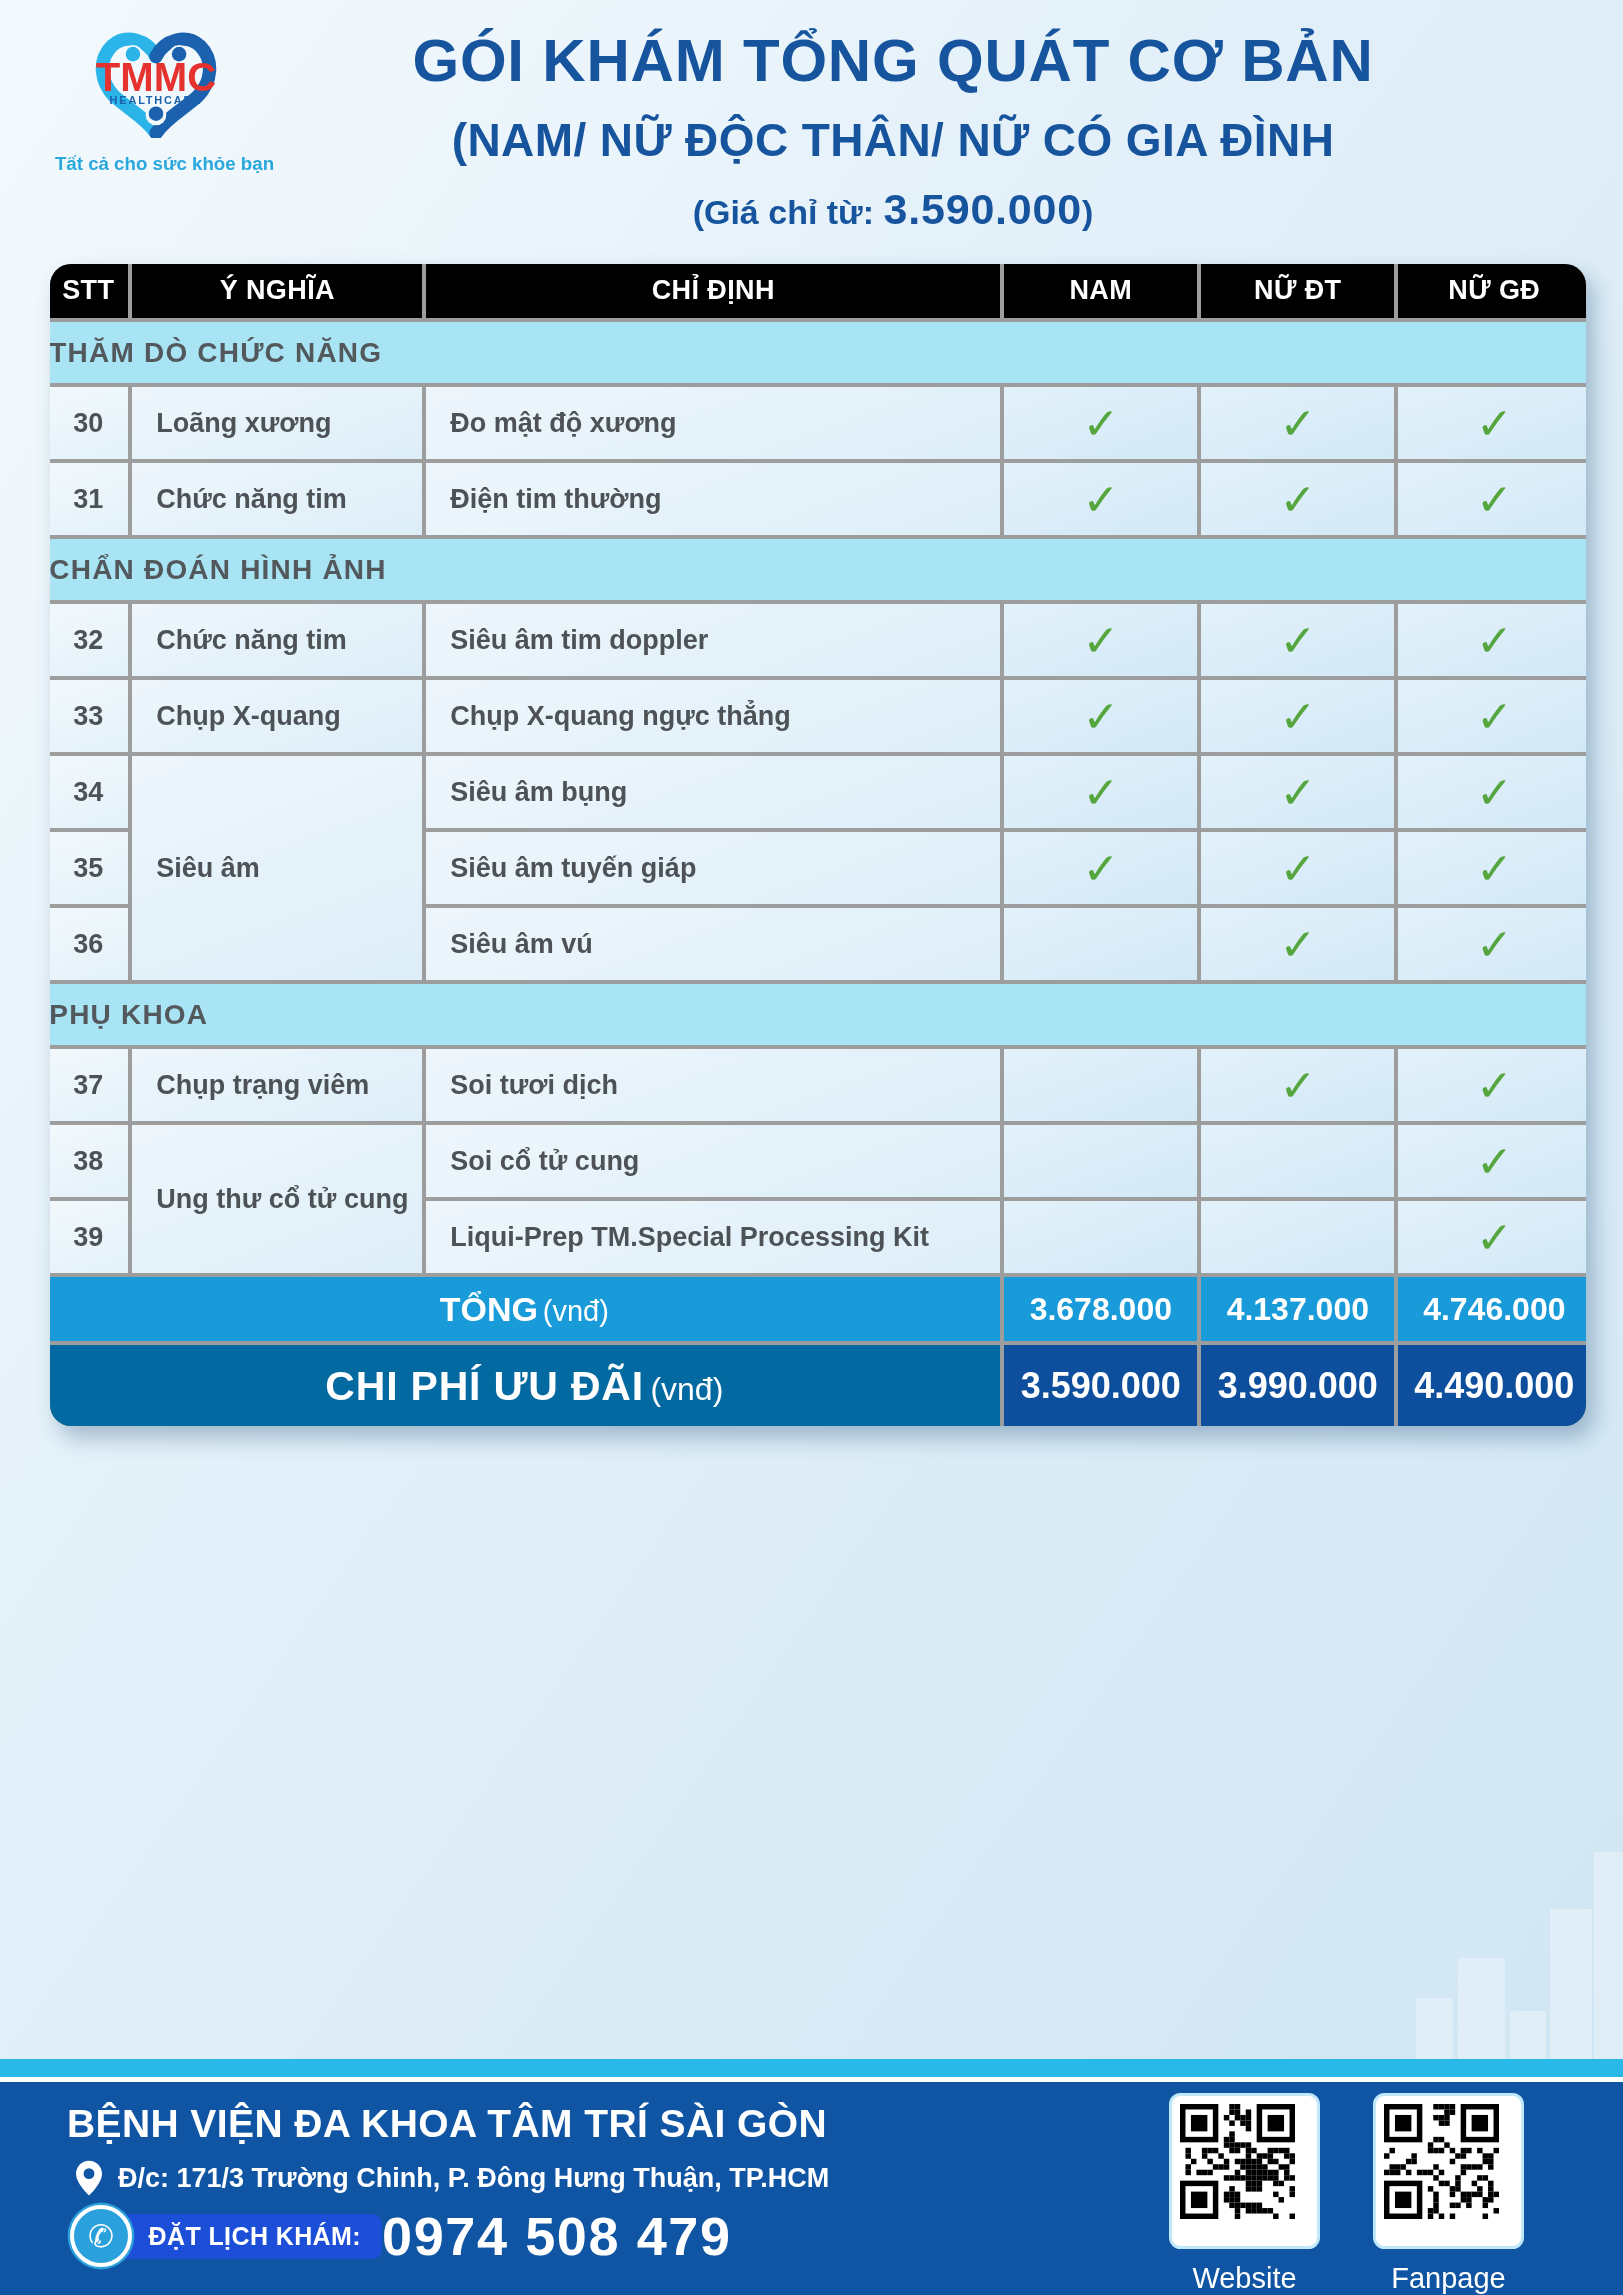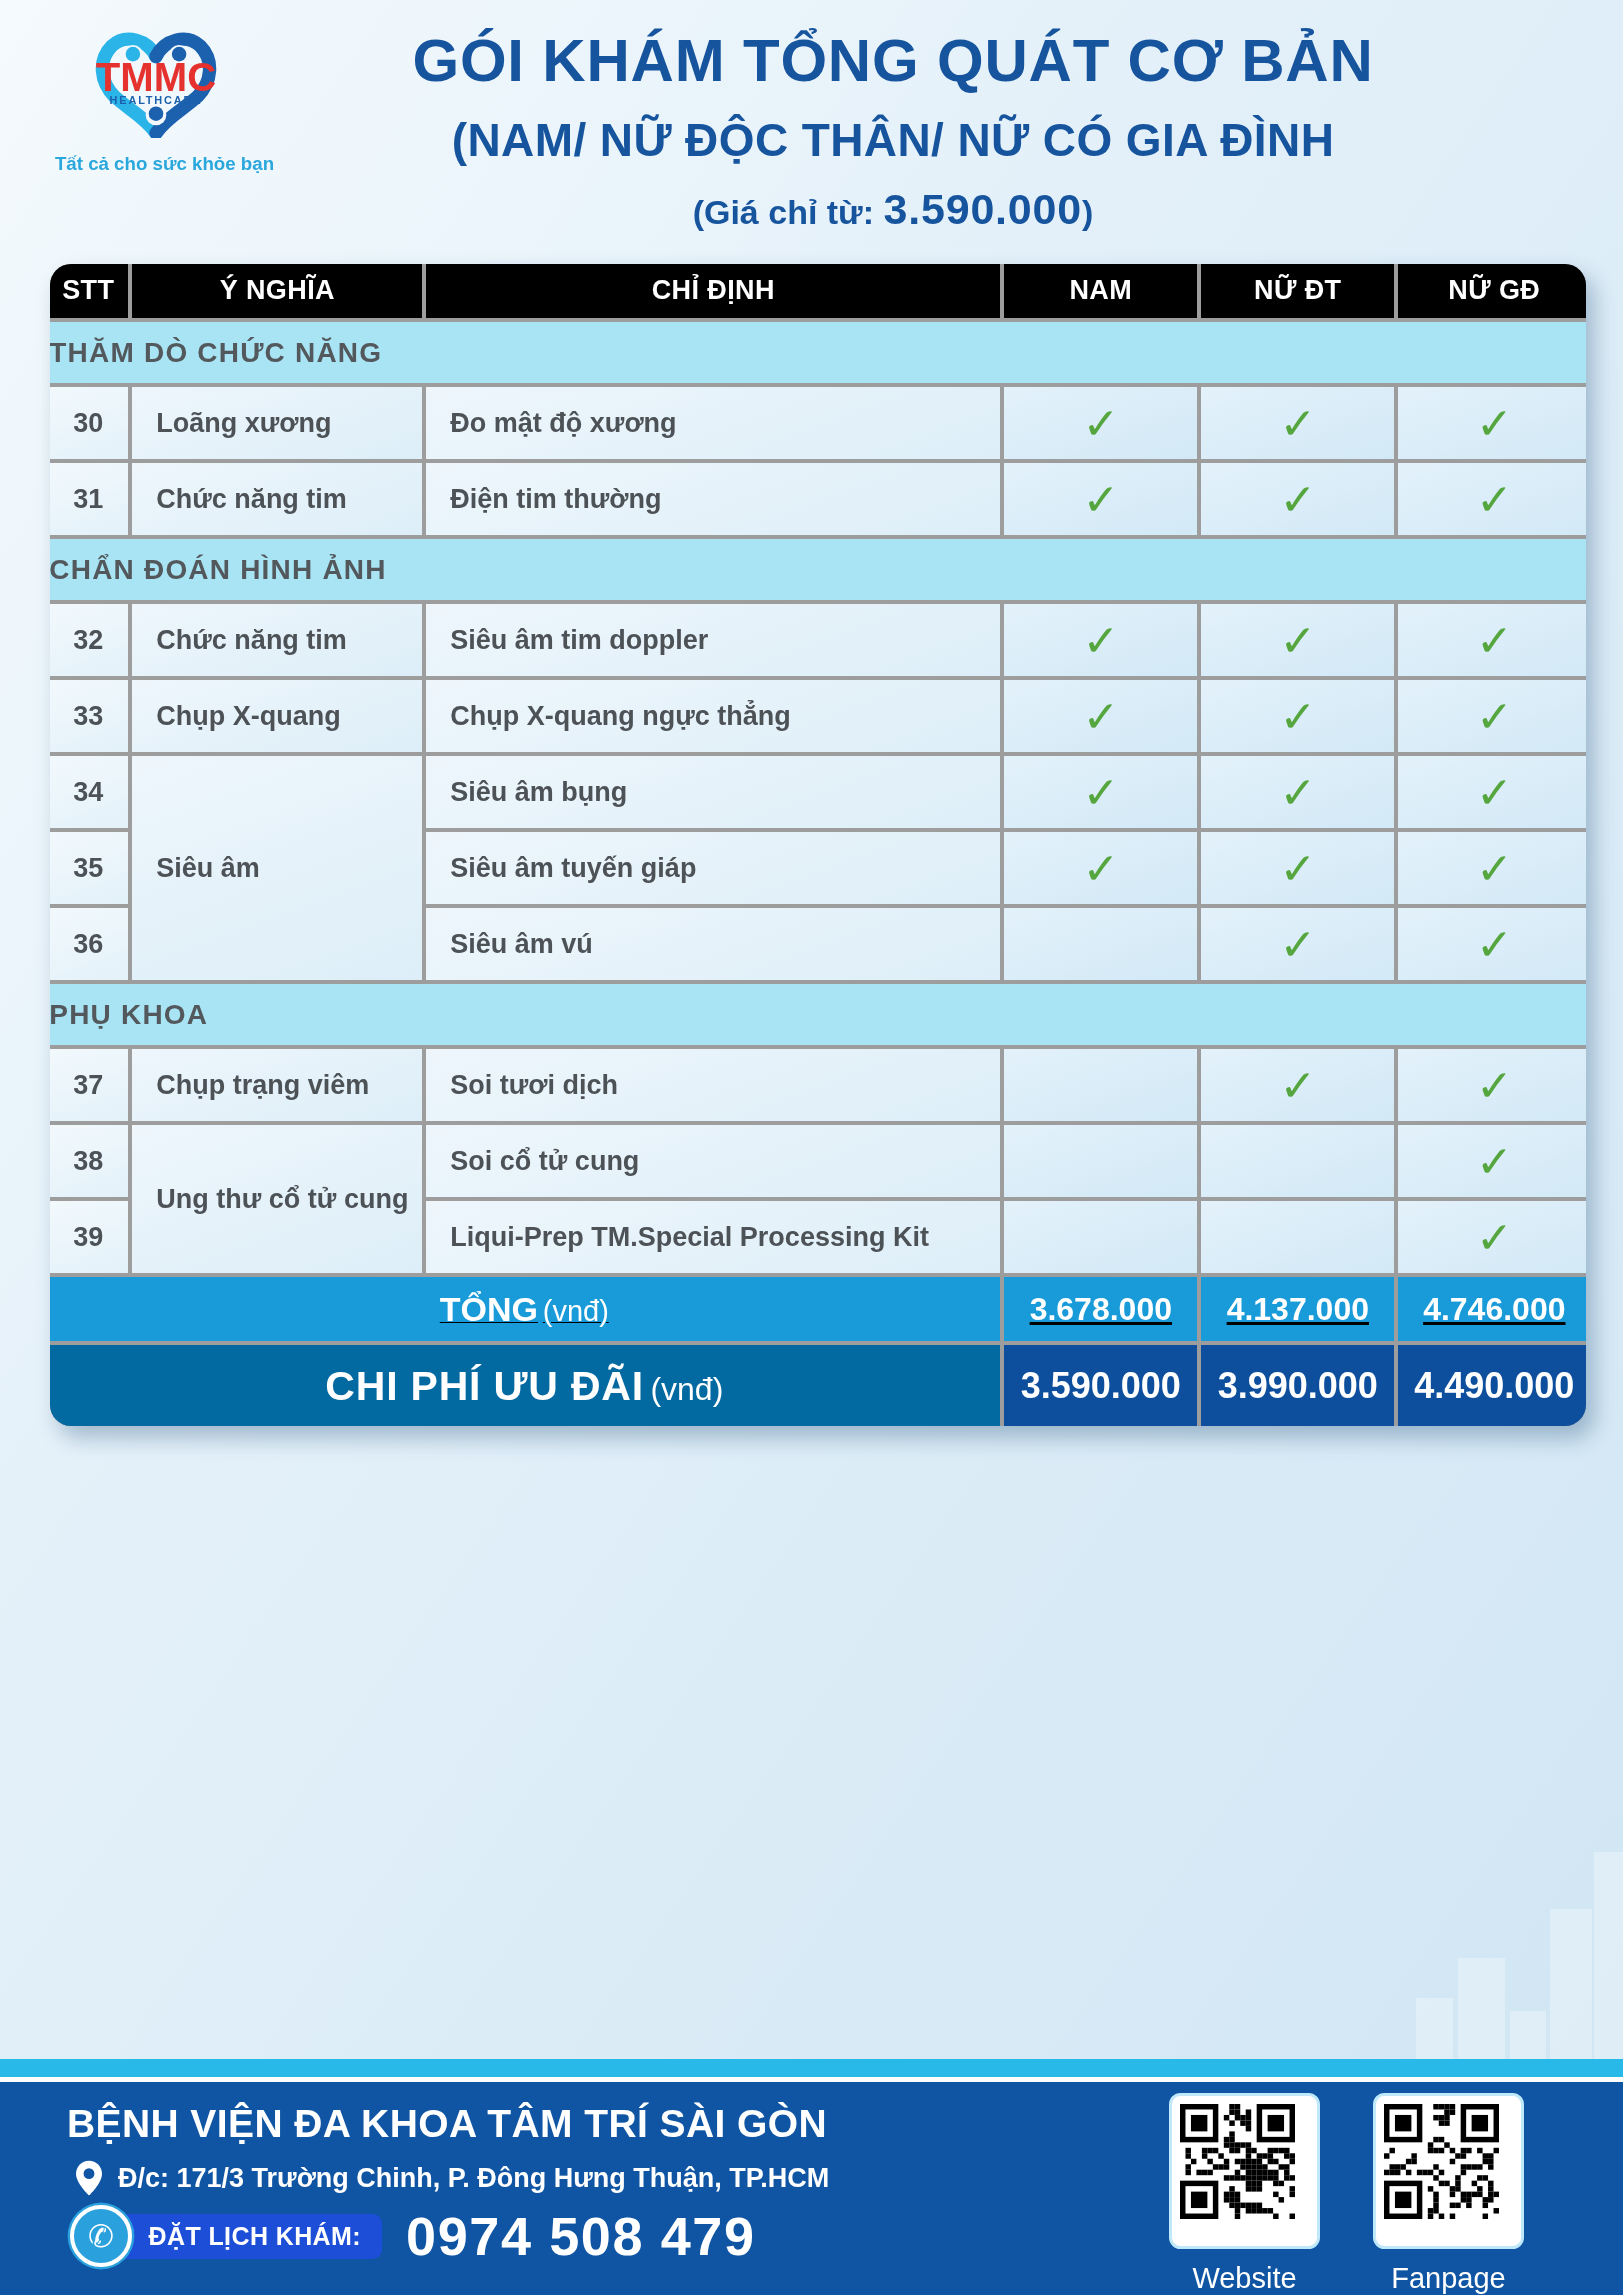--- a/index.html
+++ b/index.html
@@ -24,21 +24,21 @@
   .price-value{font-size:43px;font-weight:800;letter-spacing:0.8px;}
 
   
   .table-wrap{position:absolute;left:50px;top:264px;width:1536px;border-radius:21px;
     overflow:hidden;background:#9d9d9d;box-shadow:8px 11.4px 21px rgba(25,70,115,.32);}
   table.pkg{border-collapse:collapse;table-layout:fixed;width:1547px;margin:-5.7px;}
   table.pkg td,table.pkg th{border:4px solid #9d9d9d;vertical-align:middle;overflow:hidden;}
   tr.hdr{height:60px;}
   tr.sec{height:65px;}
   tr.row{height:76px;}
-  tr.r-total{height:68px;text-decoration:underline;}
+  tr.r-total{height:68px;}
   tr.r-promo{height:86px;}
   th.h{background:#000000;color:#ffffff;font-size:27px;font-weight:bold;letter-spacing:0.4px;text-align:center;}
   td.section{background:#a9e4f4;color:#53585c;font-size:28px;font-weight:bold;
     text-align:left;letter-spacing:1.2px;}
   td.c-stt{background:linear-gradient(160deg,#f2f9fd,#e3f1f9);color:#4d5257;
     font-size:27px;font-weight:bold;text-align:center;}
   td.c-text{background:linear-gradient(160deg,#eef6fc,#ddeef8);color:#4d5257;
     font-size:27px;font-weight:bold;text-align:left;padding-left:24px;}
   td.c-chk{background:linear-gradient(160deg,#e3f1fa,#d2e9f6);text-align:center;
     color:#55a63e;font-size:44px;font-weight:bold;font-family:"DejaVu Sans",sans-serif;}
@@ -61,21 +61,21 @@
   .hospital{position:absolute;left:67px;top:19.5px;color:#fff;font-size:39px;font-weight:800;letter-spacing:0.4px;}
   .addr-row{position:absolute;left:76px;top:78px;display:flex;align-items:center;gap:16px;}
   .addr-text{color:#fff;font-size:27px;font-weight:bold;}
   .booking{position:absolute;left:70px;top:123px;display:flex;align-items:center;}
   .phone-icon{width:54px;height:54px;border-radius:50%;background:#2aa0dd;border:4px solid #ffffff;
     box-shadow:0 0 0 2.4px #2aa0dd;display:flex;align-items:center;justify-content:center;
     color:#fff;font-size:31px;z-index:2;font-family:"DejaVu Sans",sans-serif;}
   .booking-pill{margin-left:-19.5px;background:#1d4ed8;border-radius:9.7px;height:45px;
     display:flex;align-items:center;padding:0 21px 0 36px;}
   .booking-label{color:#fff;font-size:25px;font-weight:800;letter-spacing:0.4px;}
-  .phone-number{color:#fff;font-size:54px;font-weight:800;margin-left:24px;letter-spacing:1.6px;}
+  .phone-number{color:#fff;font-size:54px;font-weight:800;letter-spacing:1.6px;}
   .qr-box{position:absolute;top:11.4px;width:151px;text-align:center;}
   .qr-frame{width:130px;height:135px;background:#ffffff;border:3.2px solid #bfe9fa;border-radius:11.4px;
     padding:7.3px 7.3px;display:inline-block;}
   .qr-frame svg{display:block;}
   .qr-label{margin-top:9.7px;color:#ffffff;font-size:29px;font-weight:normal;}
 
   
   .logo-tmmc{fill:#e5322e;font-size:33px;font-weight:bold;font-family:"Liberation Sans","DejaVu Sans",sans-serif;}
   .logo-hc{fill:#1b61ad;font-size:9px;font-weight:bold;letter-spacing:1.5px;font-family:"Liberation Sans","DejaVu Sans",sans-serif;}
 </style>

